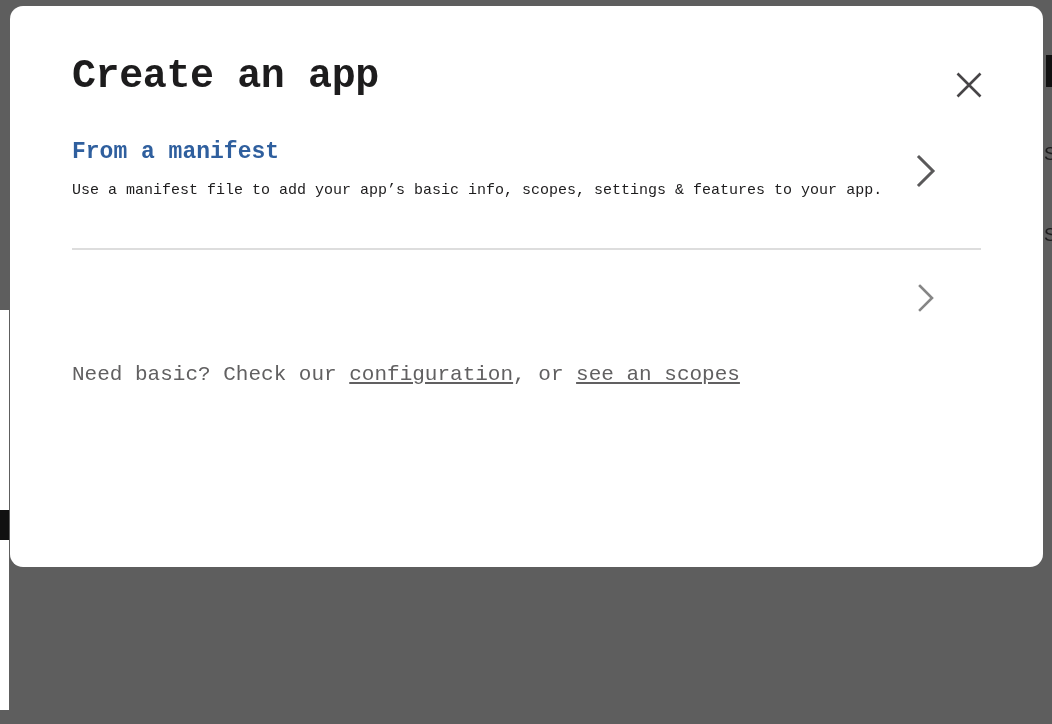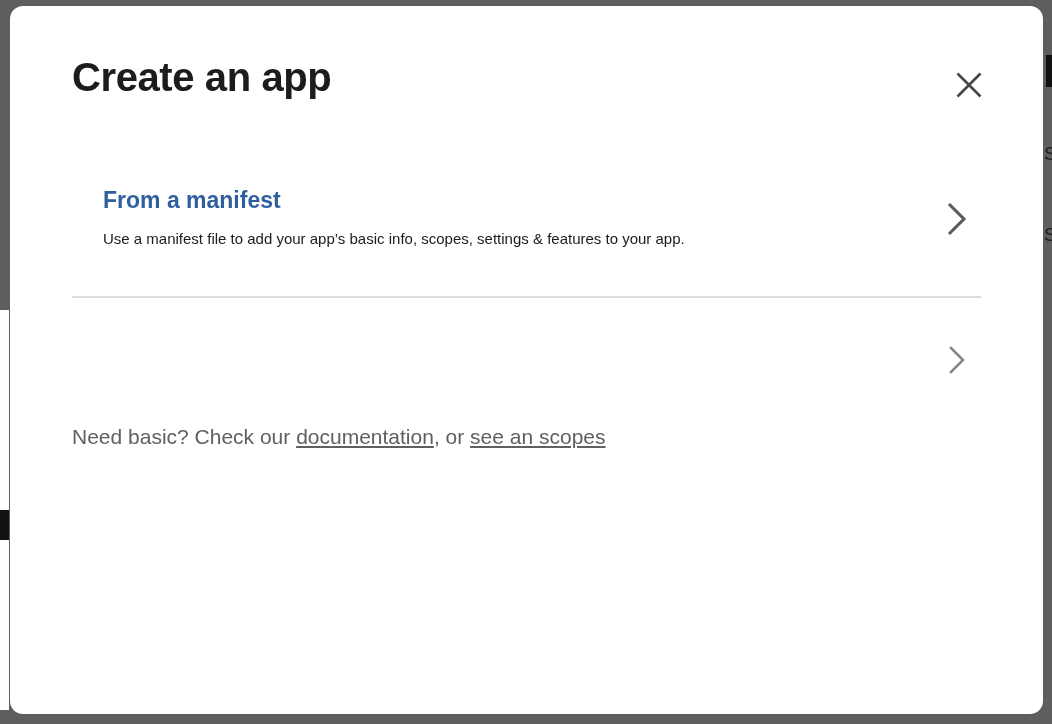--- a/index.html
+++ b/index.html
@@ -56,25 +56,26 @@
   }
   .bg-text-s1 { left: 1044px; top: 143px; }
   .bg-text-s2 { left: 1044px; top: 224px; }
 
   
   #modal {
     position: absolute;
     left: 10px;
     top: 6px;
     width: 1033px;
-    height: 708px;
+    height: 561px;
     background: #ffffff;
     border-radius: 13px;
     box-sizing: border-box;
     overflow: hidden;
+    font-family: Liberation Mono, monospace;
   }
   .modal-inner {
     padding: 0 62px;
     position: relative;
     height: 100%;
   }
 
   
   .modal-header {
     display: flex;
@@ -112,24 +113,23 @@
     color: #1d1c1d;
     margin: 0;
     padding-top: 40px;
   }
 
   
   .options { padding-top: 30px; }
   .option-row {
     display: flex;
     align-items: flex-start;
-    justify-content: flex-end;
+    justify-content: flex-start;
     cursor: pointer;
     padding: 0;
-    margin-top: 48px;
   }
   .option-text { flex: 1; max-width: 830px; }
   .option-heading {
     font-size: 23px;
     font-weight: 700;
     line-height: 34px;
     color: #1d1c1d;
     margin: 0;
   }
   .option-heading.is-hovered { color: #2f5f9e; }
@@ -217,17 +217,17 @@
         <div class="chevron">
           <svg width="26" height="40" viewBox="0 0 26 40" aria-hidden="true">
             <path d="M7 8 L19 20 L7 32" stroke="#868686" stroke-width="2.6" fill="none" stroke-linecap="square" stroke-linejoin="miter"></path>
           </svg>
         </div>
       </div>
 
     </div>
 
     <div class="modal-footer">
-      <span>Need basic? Check our </span><a class="footer-link">documentation</a><span>, or </span><a class="footer-link">see an scopes</a>
+      <span>Need basic? Check our </span><a class="footer-link">configuration</a><span>, or </span><a class="footer-link">see an scopes</a>
     </div>
 
   </div>
 </div>
 
 </body></html>

